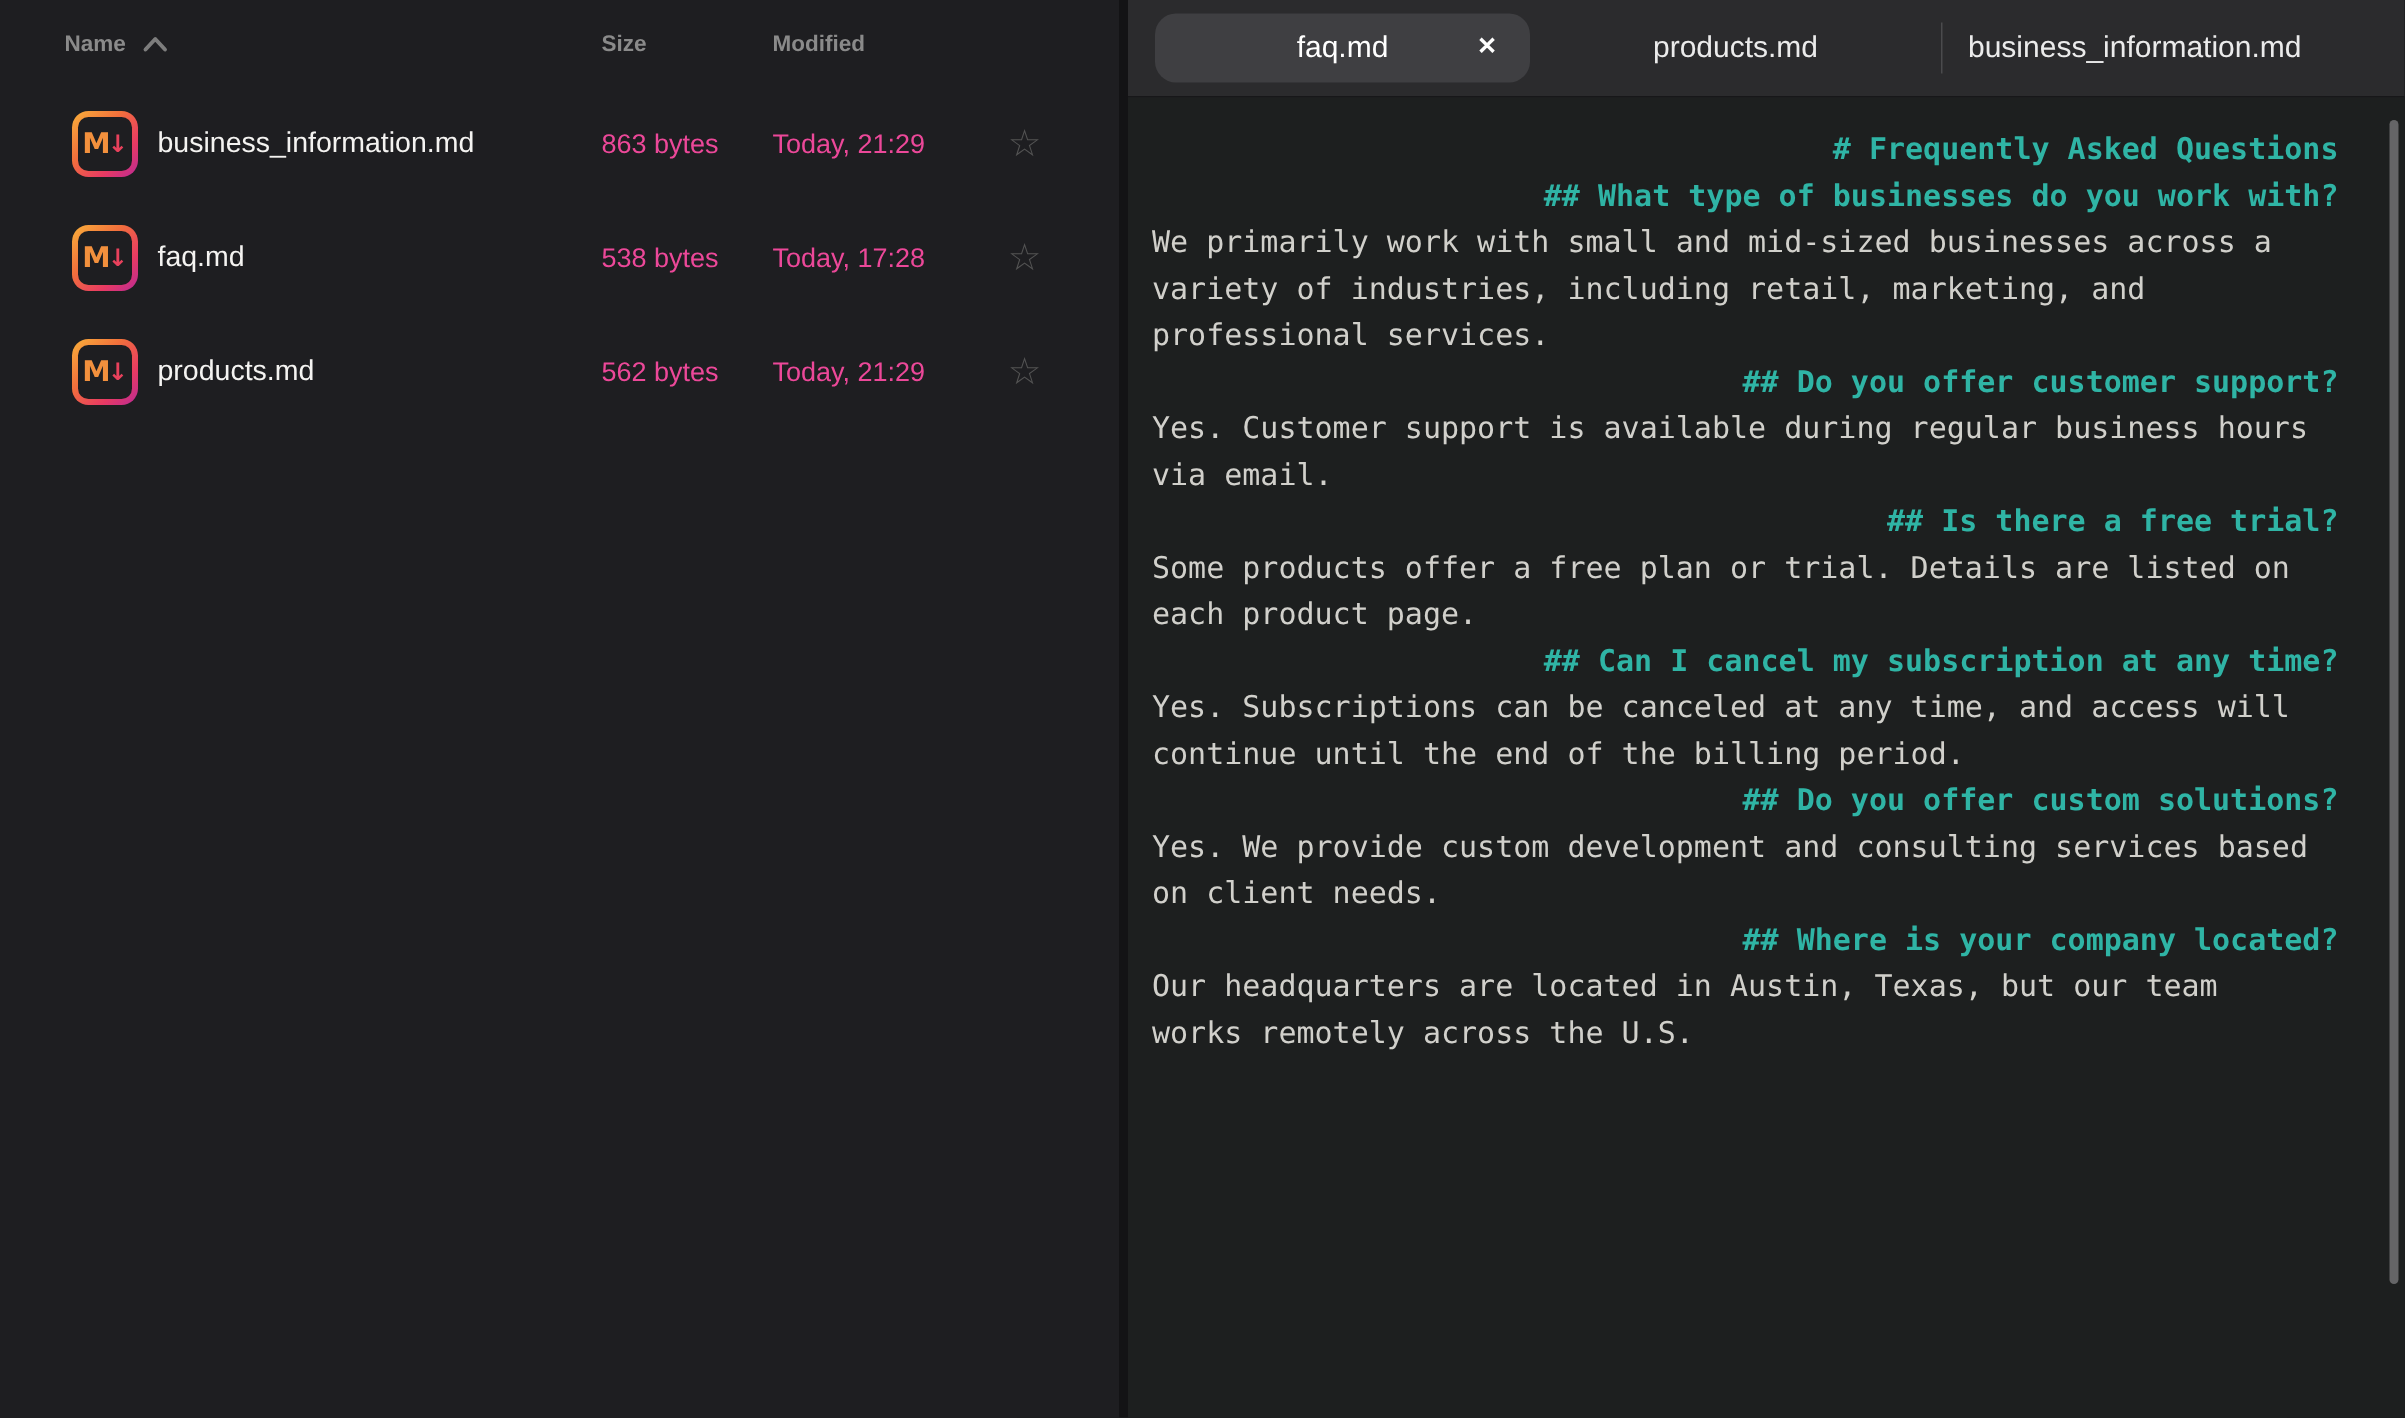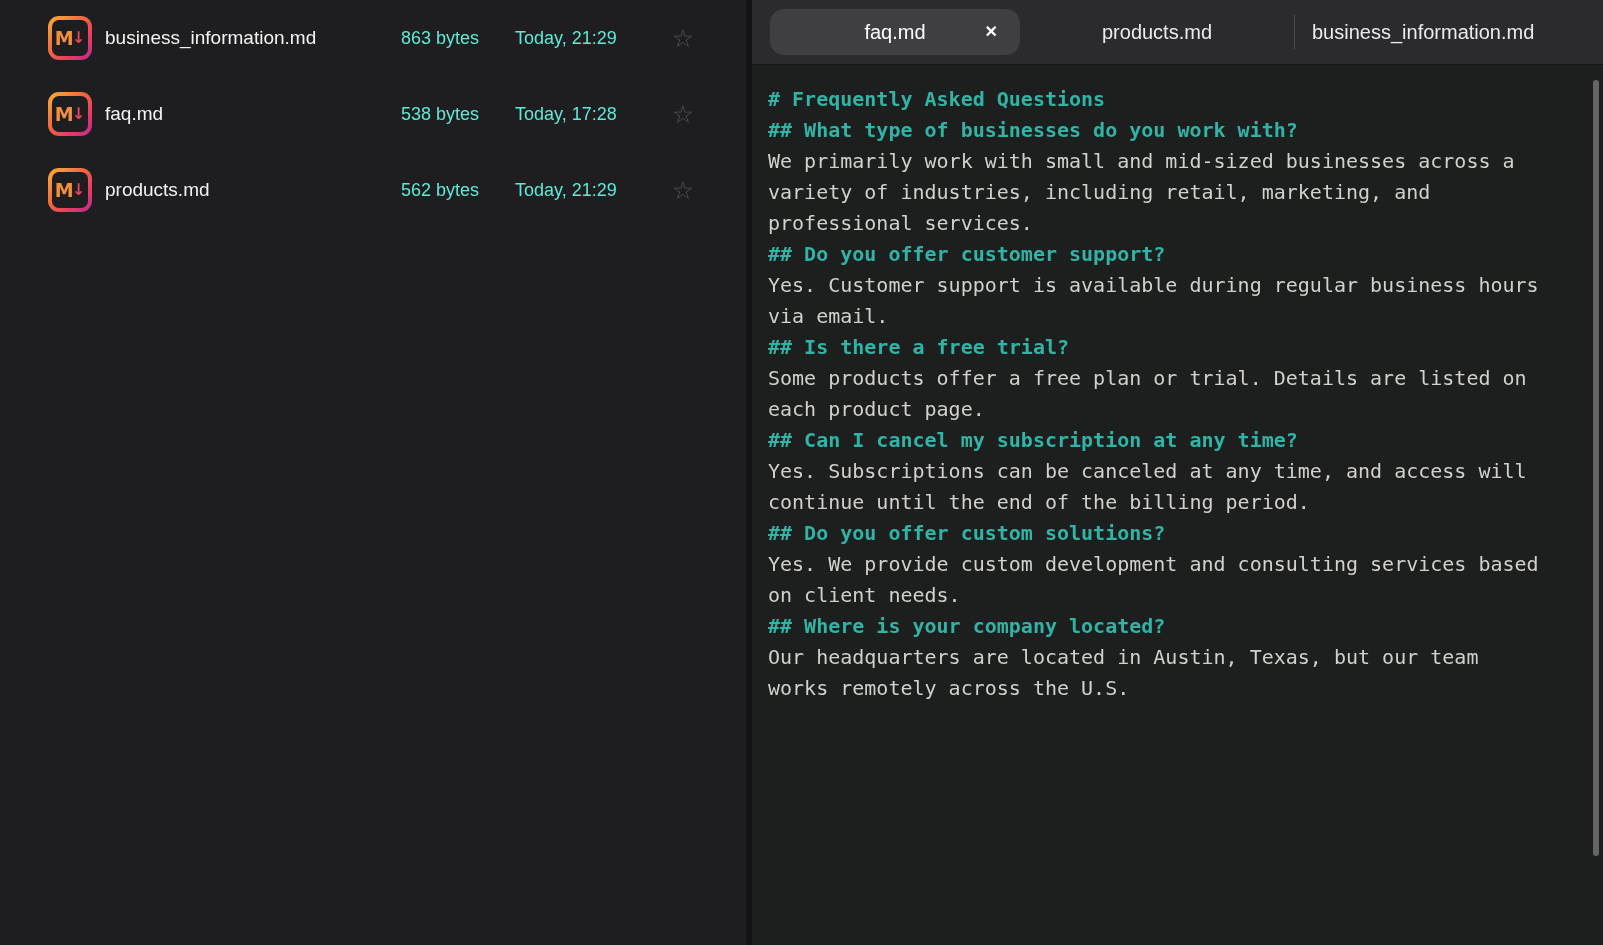--- a/index.html
+++ b/index.html
@@ -19,21 +19,21 @@
     color:#8a8a8a;font-weight:bold;font-size:15px;
   }
   .header-name{display:flex;align-items:center;gap:11px;}
   .sort-chevron{display:inline-flex;}
   .file-row{
     display:grid;grid-template-columns:353px 114px 153px 1fr;
     padding-left:48px;height:76px;align-items:center;
   }
   .fcell{display:flex;align-items:center;gap:13px;min-width:0;}
   .fname{font-size:19px;color:#f4f3f1;white-space:nowrap;}
-  .fsize,.fmod{font-size:18px;color:#5eead4;white-space:nowrap;}
+  .fsize,.fmod{font-size:18px;color:#ec4899;white-space:nowrap;}
   .fstar{
     font-size:25px;color:#535353;line-height:1;
     width:30px;text-align:center;cursor:pointer;user-select:none;
   }
   .md-icon{
     width:44px;height:44px;flex:none;box-sizing:border-box;
     border-radius:11px;padding:4px;display:flex;
     background:linear-gradient(135deg,#f9b13a 0%,#f2703c 38%,#e83a63 72%,#bb2a96 100%);
   }
   .md-icon-inner{
@@ -72,33 +72,46 @@
     position:absolute;right:0;top:0;width:48px;height:100%;pointer-events:none;
     background:linear-gradient(to right, rgba(43,43,45,0), #2b2b2d 88%);
   }
   .editor-content{
     flex:1;padding:19px 44px 0 16px;overflow:hidden;
     font-family:"DejaVu Sans Mono",monospace;
     font-size:20px;line-height:31px;color:#d1d0cb;
     white-space:pre;cursor:text;
   }
   .block{white-space:pre;}
-  .block.h1,.block.h2{color:#2fb4a5;font-weight:bold;}
+  .block.h1,.block.h2{color:#2fb4a5;font-weight:bold;text-align:right;}
   .block.h2{}
   .scrollbar-thumb{
     position:absolute;right:4px;top:80px;width:6px;height:776px;
     border-radius:3px;background:#656567;cursor:default;
   }
 </style>
 </head>
 <body>
 
 <div class="window">
 
   <section class="file-panel">
+    <div class="list-header">
+      <div class="header-name">
+        <span>Name</span>
+        <span class="sort-chevron">
+          <svg width="17" height="11" viewBox="0 0 17 11">
+              <polyline points="2,9 8.5,2 15,9" fill="none" stroke="#7d7d7d" stroke-width="2.6" stroke-linecap="round" stroke-linejoin="round"></polyline>
+            </svg>
+        </span>
+      </div>
+      <div>Size</div>
+      <div>Modified</div>
+      <div></div>
+    </div>
     <div id="file-rows">
         <div class="file-row">
           <div class="fcell">
             <span class="md-icon">
               <span class="md-icon-inner">
                 <span class="md-letter">M</span>
                 <span class="md-arrow">↓</span>
               </span>
             </span>
             <span class="fname">business_information.md</span>

